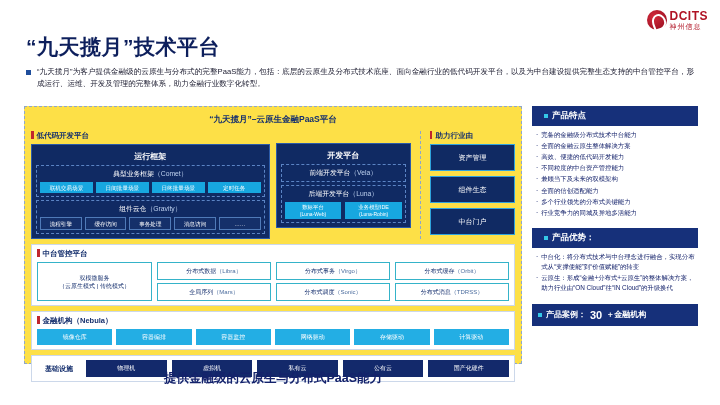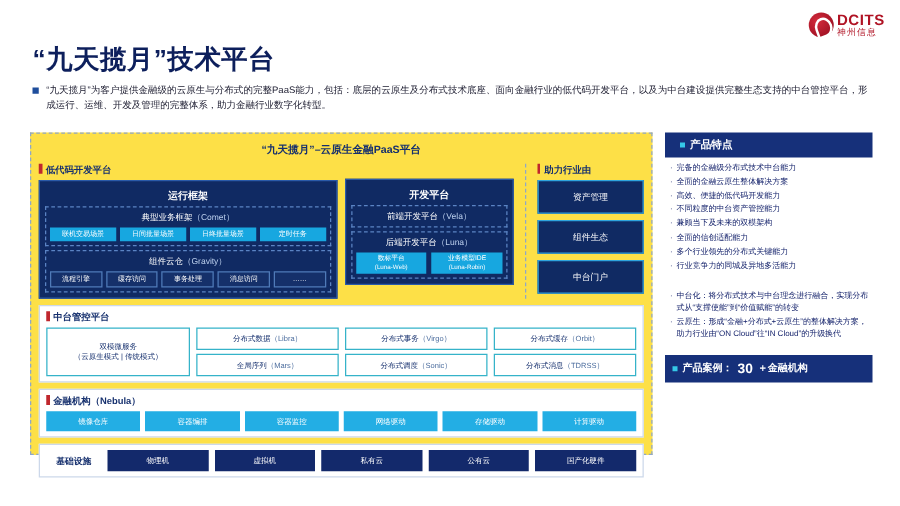--- a/index.html
+++ b/index.html
@@ -368,20 +368,21 @@
     <div class="infra">
       <div class="infra-label">基础设施</div>
       <div class="infra-chip">物理机</div>
       <div class="infra-chip">虚拟机</div>
       <div class="infra-chip">私有云</div>
       <div class="infra-chip">公有云</div>
       <div class="infra-chip">国产化硬件</div>
     </div>
   </div>
 
+  <div class="caption">提供金融级的云原生与分布式PaaS能力</div>
 
   <div class="side">
 
     <div class="side-card">
       <div class="side-head">
         <span class="sq"></span>
         <span>产品特点</span>
       </div>
       <div class="side-body">
         <div class="side-li">
@@ -413,20 +414,24 @@
             <span>多个行业领先的分布式关键能力</span>
           </div>
         <div class="side-li">
             <span class="dot">·</span>
             <span>行业竞争力的同城及异地多活能力</span>
           </div>
       </div>
     </div>
 
     <div class="side-card">
+      <div class="side-head">
+        <span class="sq"></span>
+        <span>产品优势：</span>
+      </div>
       <div class="side-body">
         <div class="side-li multi">
             <span class="dot">·</span>
             <span>中台化：将分布式技术与中台理念进行融合，实现分布式从“支撑使能”到“价值赋能”的转变</span>
           </div>
         <div class="side-li multi">
             <span class="dot">·</span>
             <span>云原生：形成“金融+分布式+云原生”的整体解决方案，助力行业由“ON Cloud”往“IN Cloud”的升级换代</span>
           </div>
       </div>

